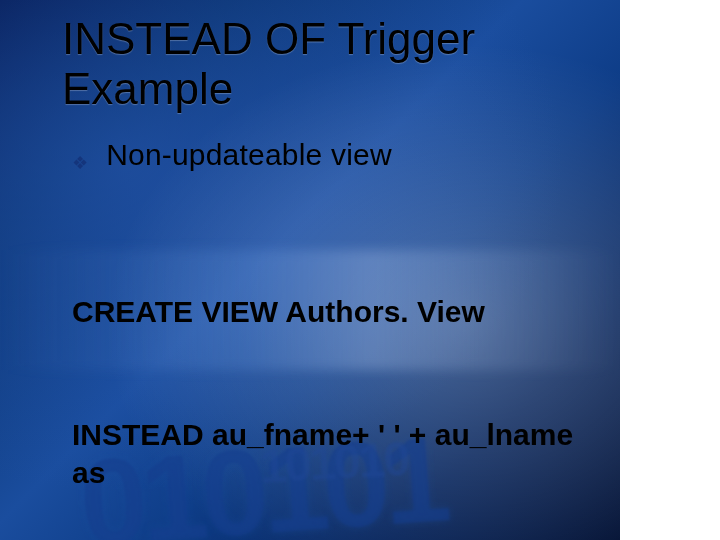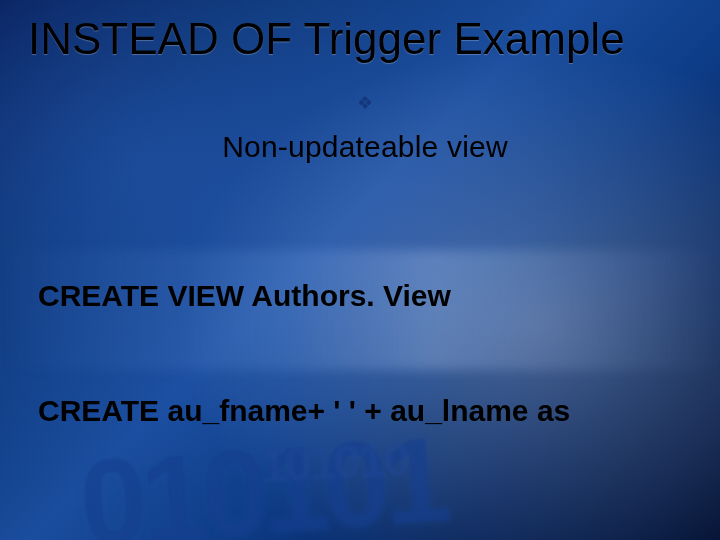--- a/index.html
+++ b/index.html
@@ -5,28 +5,29 @@
   html, body {
     margin: 0;
     padding: 0;
     width: 720px;
     height: 540px;
     overflow: hidden;
     font-family: "Trebuchet MS", "Arial", sans-serif;
   }
   .slide {
     position: relative;
-    width: 720px;
+    width: 620px;
     height: 540px;
     background:
       radial-gradient(ellipse 900px 700px at 75% 60%, rgba(255,255,255,0.25) 0%, rgba(255,255,255,0) 40%),
       radial-gradient(ellipse 800px 600px at 20% 30%, rgba(40,90,180,0.6) 0%, rgba(10,30,80,0) 55%),
       linear-gradient(135deg, #02154a 0%, #08306b 20%, #1a4d9e 45%, #0e3d88 60%, #04225a 80%, #011033 100%);
     color: #000;
     box-sizing: border-box;
+    padding-left: 34px;
   }
 
   
   .binary {
     position: absolute;
     left: 80px;
     bottom: -20px;
     font-size: 120px;
     font-weight: 700;
     color: rgba(20,60,140,0.55);
@@ -75,24 +76,23 @@
     font-weight: 400;
     color: #000;
     text-shadow: 0 1px 1px rgba(255,255,255,0.25);
     margin: 0 0 24px 0;
     letter-spacing: 0px;
     font-family: "Trebuchet MS", "Arial", sans-serif;
   }
 
   .bullet-row {
     display: flex;
-    align-items: center;
+    align-items: flex-end;
     gap: 18px;
     margin: 0 0 36px 10px;
-    flex-direction: column;
   }
   .bullet-icon {
     font-size: 18px;
     color: rgba(20,50,120,0.85);
     line-height: 1;
     flex: 0 0 auto;
     margin-top: 6px;
   }
   .bullet-text {
     font-size: 30px;
@@ -106,39 +106,40 @@
     margin: 0 0 0 10px;
     font-size: 30px;
     font-weight: 700;
     color: #000;
     line-height: 1.28;
     font-family: "Trebuchet MS", "Arial", sans-serif;
     white-space: pre-wrap;
   }
   .code-line {
     display: block;
+    margin-top: 8px;
   }
 </style>
 </head>
 <body>
 
 <div class="slide">
   <div class="glow1"></div>
   <div class="binary">010101</div>
   <div class="binary2">101010</div>
 
   <div class="content">
     <h1 class="title">INSTEAD OF Trigger Example</h1>
 
     <div class="bullet-row">
       <span class="bullet-icon">❖</span>
       <span class="bullet-text">Non-updateable view</span>
     </div>
 
     <div class="code-block">
       <span class="code-line">CREATE VIEW Authors. View</span>
-      <span class="code-line">CREATE au_fname+ ' ' + au_lname as</span>
+      <span class="code-line">INSTEAD au_fname+ ' ' + au_lname as</span>
       
       
       
     </div>
   </div>
 </div>
 
 </body></html>

